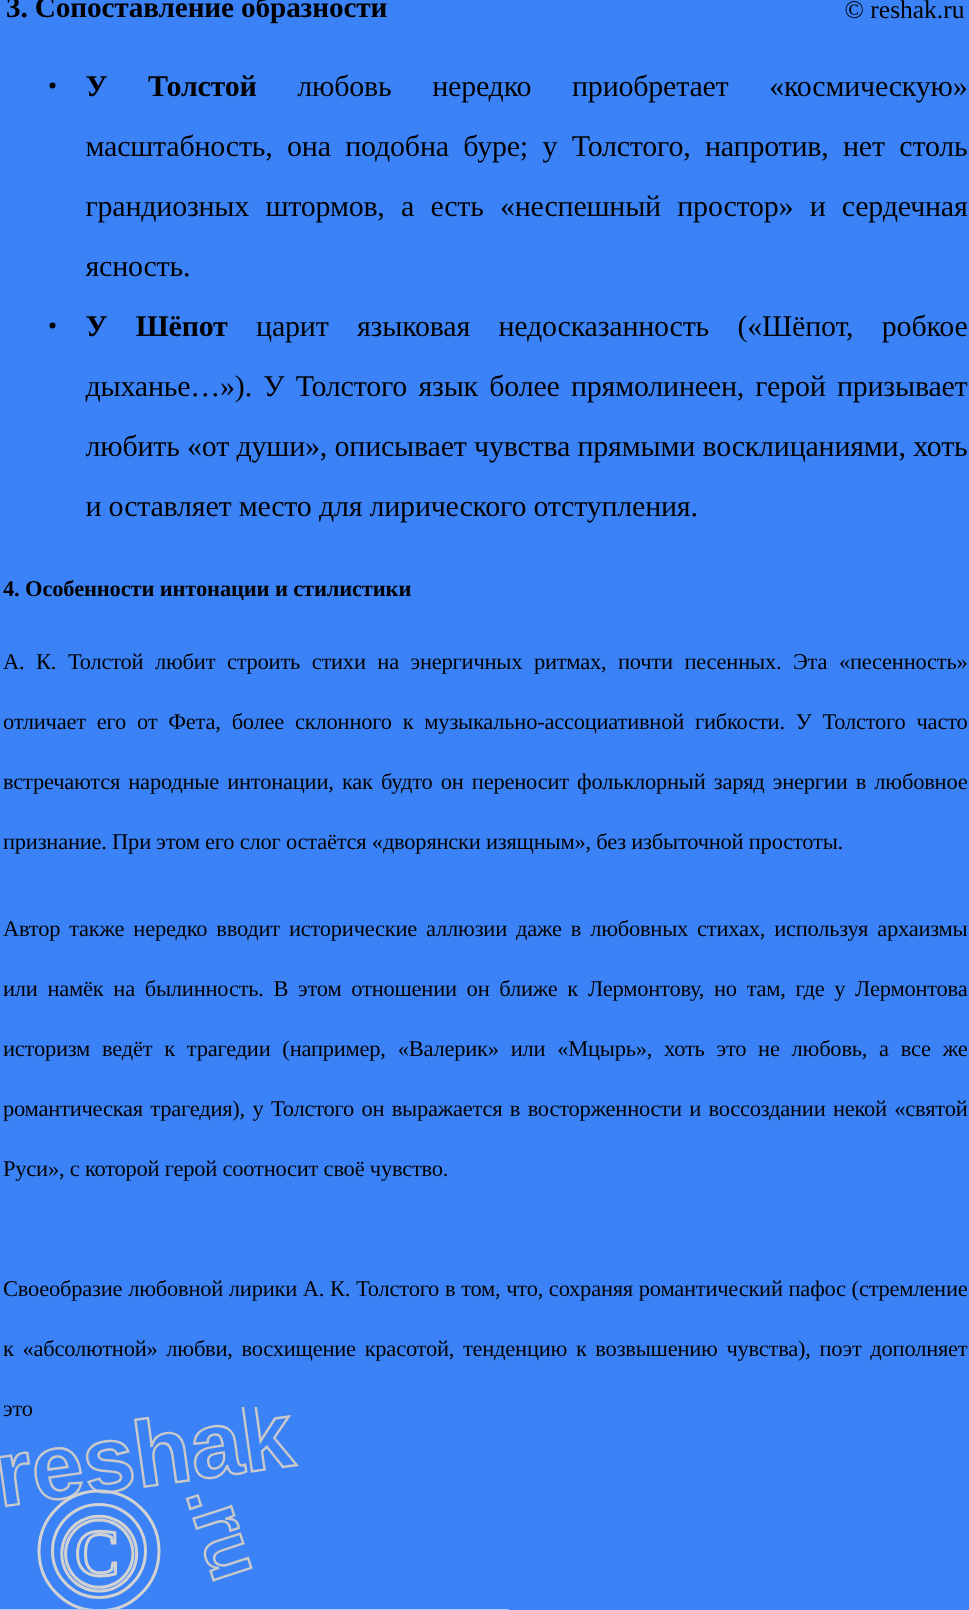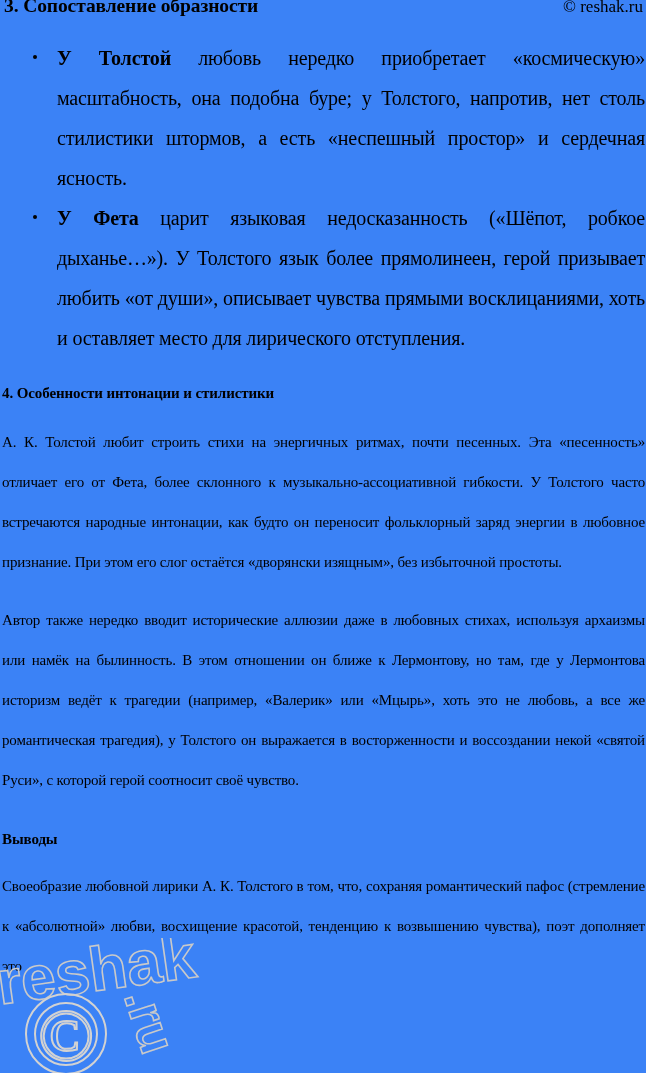--- a/index.html
+++ b/index.html
@@ -146,43 +146,42 @@
     <div class="header-row">
       <div class="heading-top">3. Сопоставление образности</div>
       <div class="copyright">© reshak.ru</div>
     </div>
 
     <div class="sp-14"></div>
 
     <ul class="bullets">
       <li>
         <span class="dot"></span>
-        <b class="lead">У Толстой</b><span> любовь нередко приобретает «космическую» масштабность, она подобна буре; у Толстого, напротив, нет столь стилистики штормов, а есть «неспешный простор» и сердечная ясность.</span>
+        <b class="lead">У Толстой</b><span> любовь нередко приобретает «космическую» масштабность, она подобна буре; у Толстого, напротив, нет столь грандиозных штормов, а есть «неспешный простор» и сердечная ясность.</span>
       </li>
       <li>
         <span class="dot"></span>
-        <b class="lead">У Фета</b><span> царит языковая недосказанность («Шёпот, робкое дыханье…»). У Толстого язык более прямолинеен, герой призывает любить «от души», описывает чувства прямыми восклицаниями, хоть и оставляет место для лирического отступления.</span>
+        <b class="lead">У Шёпот</b><span> царит языковая недосказанность («Шёпот, робкое дыханье…»). У Толстого язык более прямолинеен, герой призывает любить «от души», описывает чувства прямыми восклицаниями, хоть и оставляет место для лирического отступления.</span>
       </li>
     </ul>
 
     <div class="sp-22"></div>
 
     <h2 class="sec">4. Особенности интонации и стилистики</h2>
 
     <div class="sp-16"></div>
 
     <p class="body">А. К. Толстой любит строить стихи на энергичных ритмах, почти песенных. Эта «песенность» отличает его от Фета, более склонного к музыкально-ассоциативной гибкости. У Толстого часто встречаются народные интонации, как будто он переносит фольклорный заряд энергии в любовное признание. При этом его слог остаётся «дворянски изящным», без избыточной простоты.</p>
 
     <div class="sp-18"></div>
 
     <p class="body">Автор также нередко вводит исторические аллюзии даже в любовных стихах, используя архаизмы или намёк на былинность. В этом отношении он ближе к Лермонтову, но там, где у Лермонтова историзм ведёт к трагедии (например, «Валерик» или «Мцырь», хоть это не любовь, а все же романтическая трагедия), у Толстого он выражается в восторженности и воссоздании некой «святой Руси», с которой герой соотносит своё чувство.</p>
 
     <div class="sp-26"></div>
 
-    <h2 class="sec">Выводы</h2>
 
     <div class="sp-14"></div>
 
     <p class="body">Своеобразие любовной лирики А. К. Толстого в том, что, сохраняя романтический пафос (стремление к «абсолютной» любви, восхищение красотой, тенденцию к возвышению чувства), поэт дополняет это</p>
 
   </div>
 
   <div class="watermark">
     <svg width="230" height="135" viewBox="0 0 230 135" xmlns="http://www.w3.org/2000/svg">
       <g transform="rotate(-8 110 60)">

